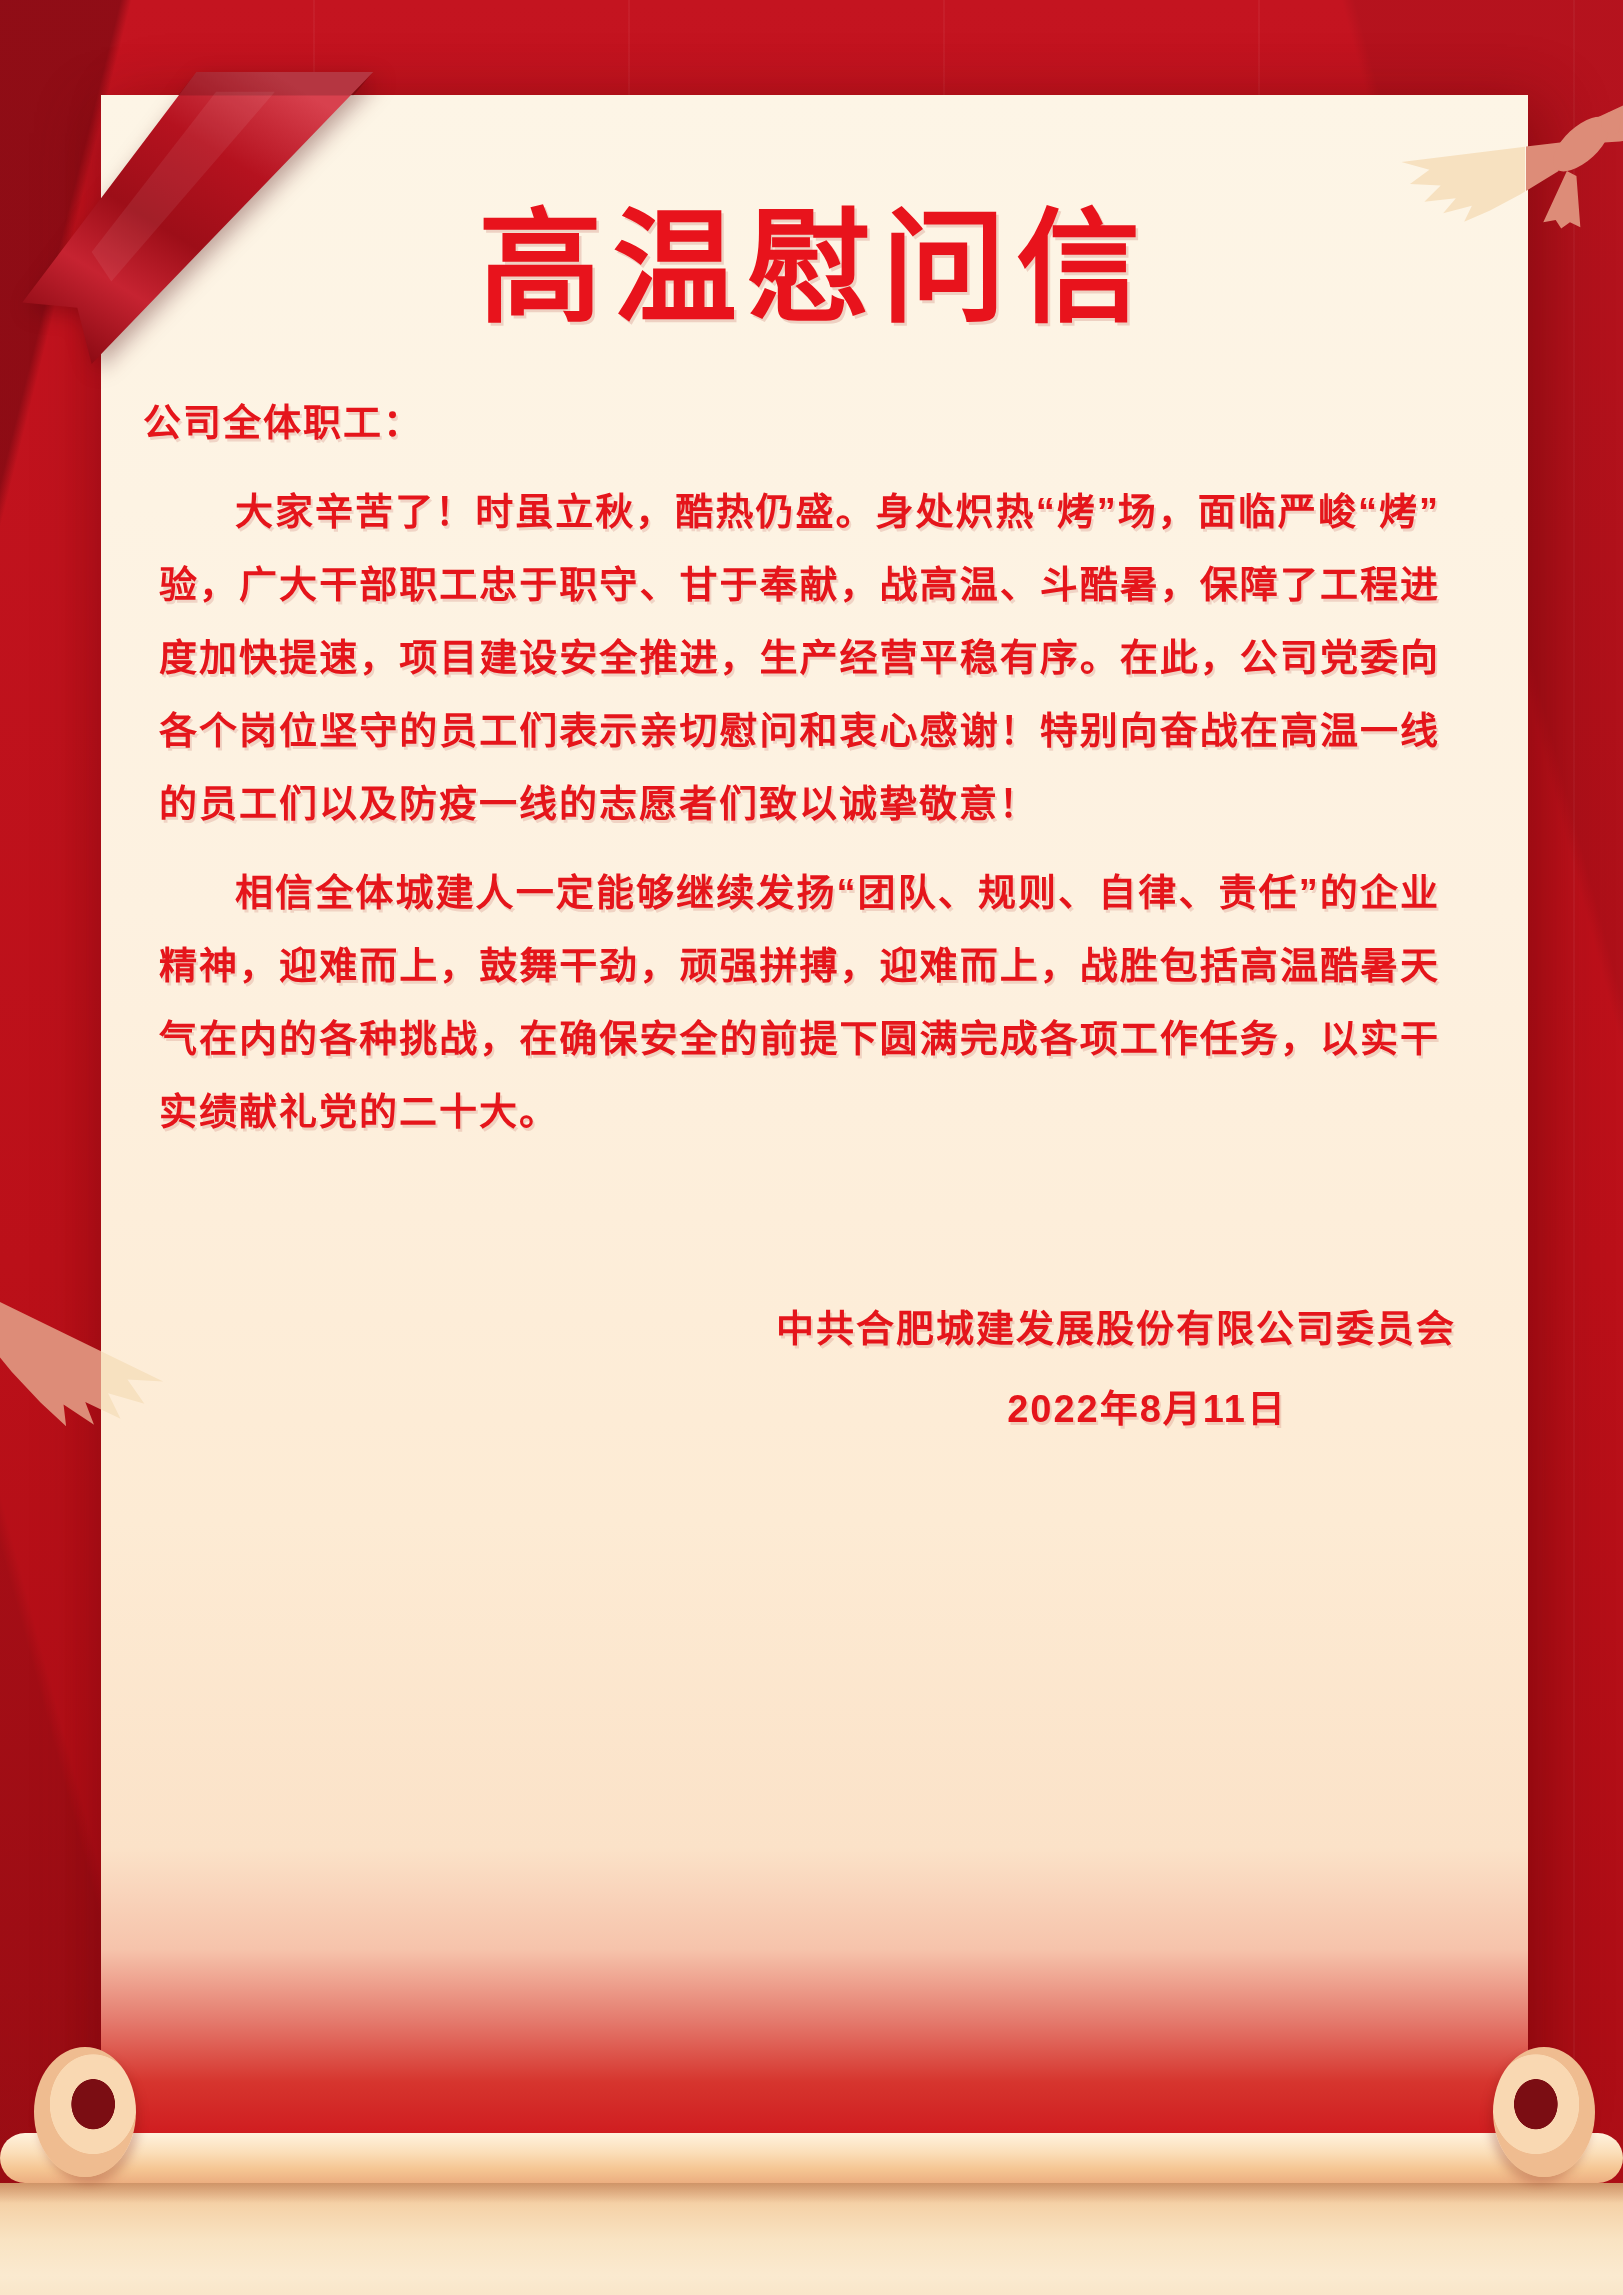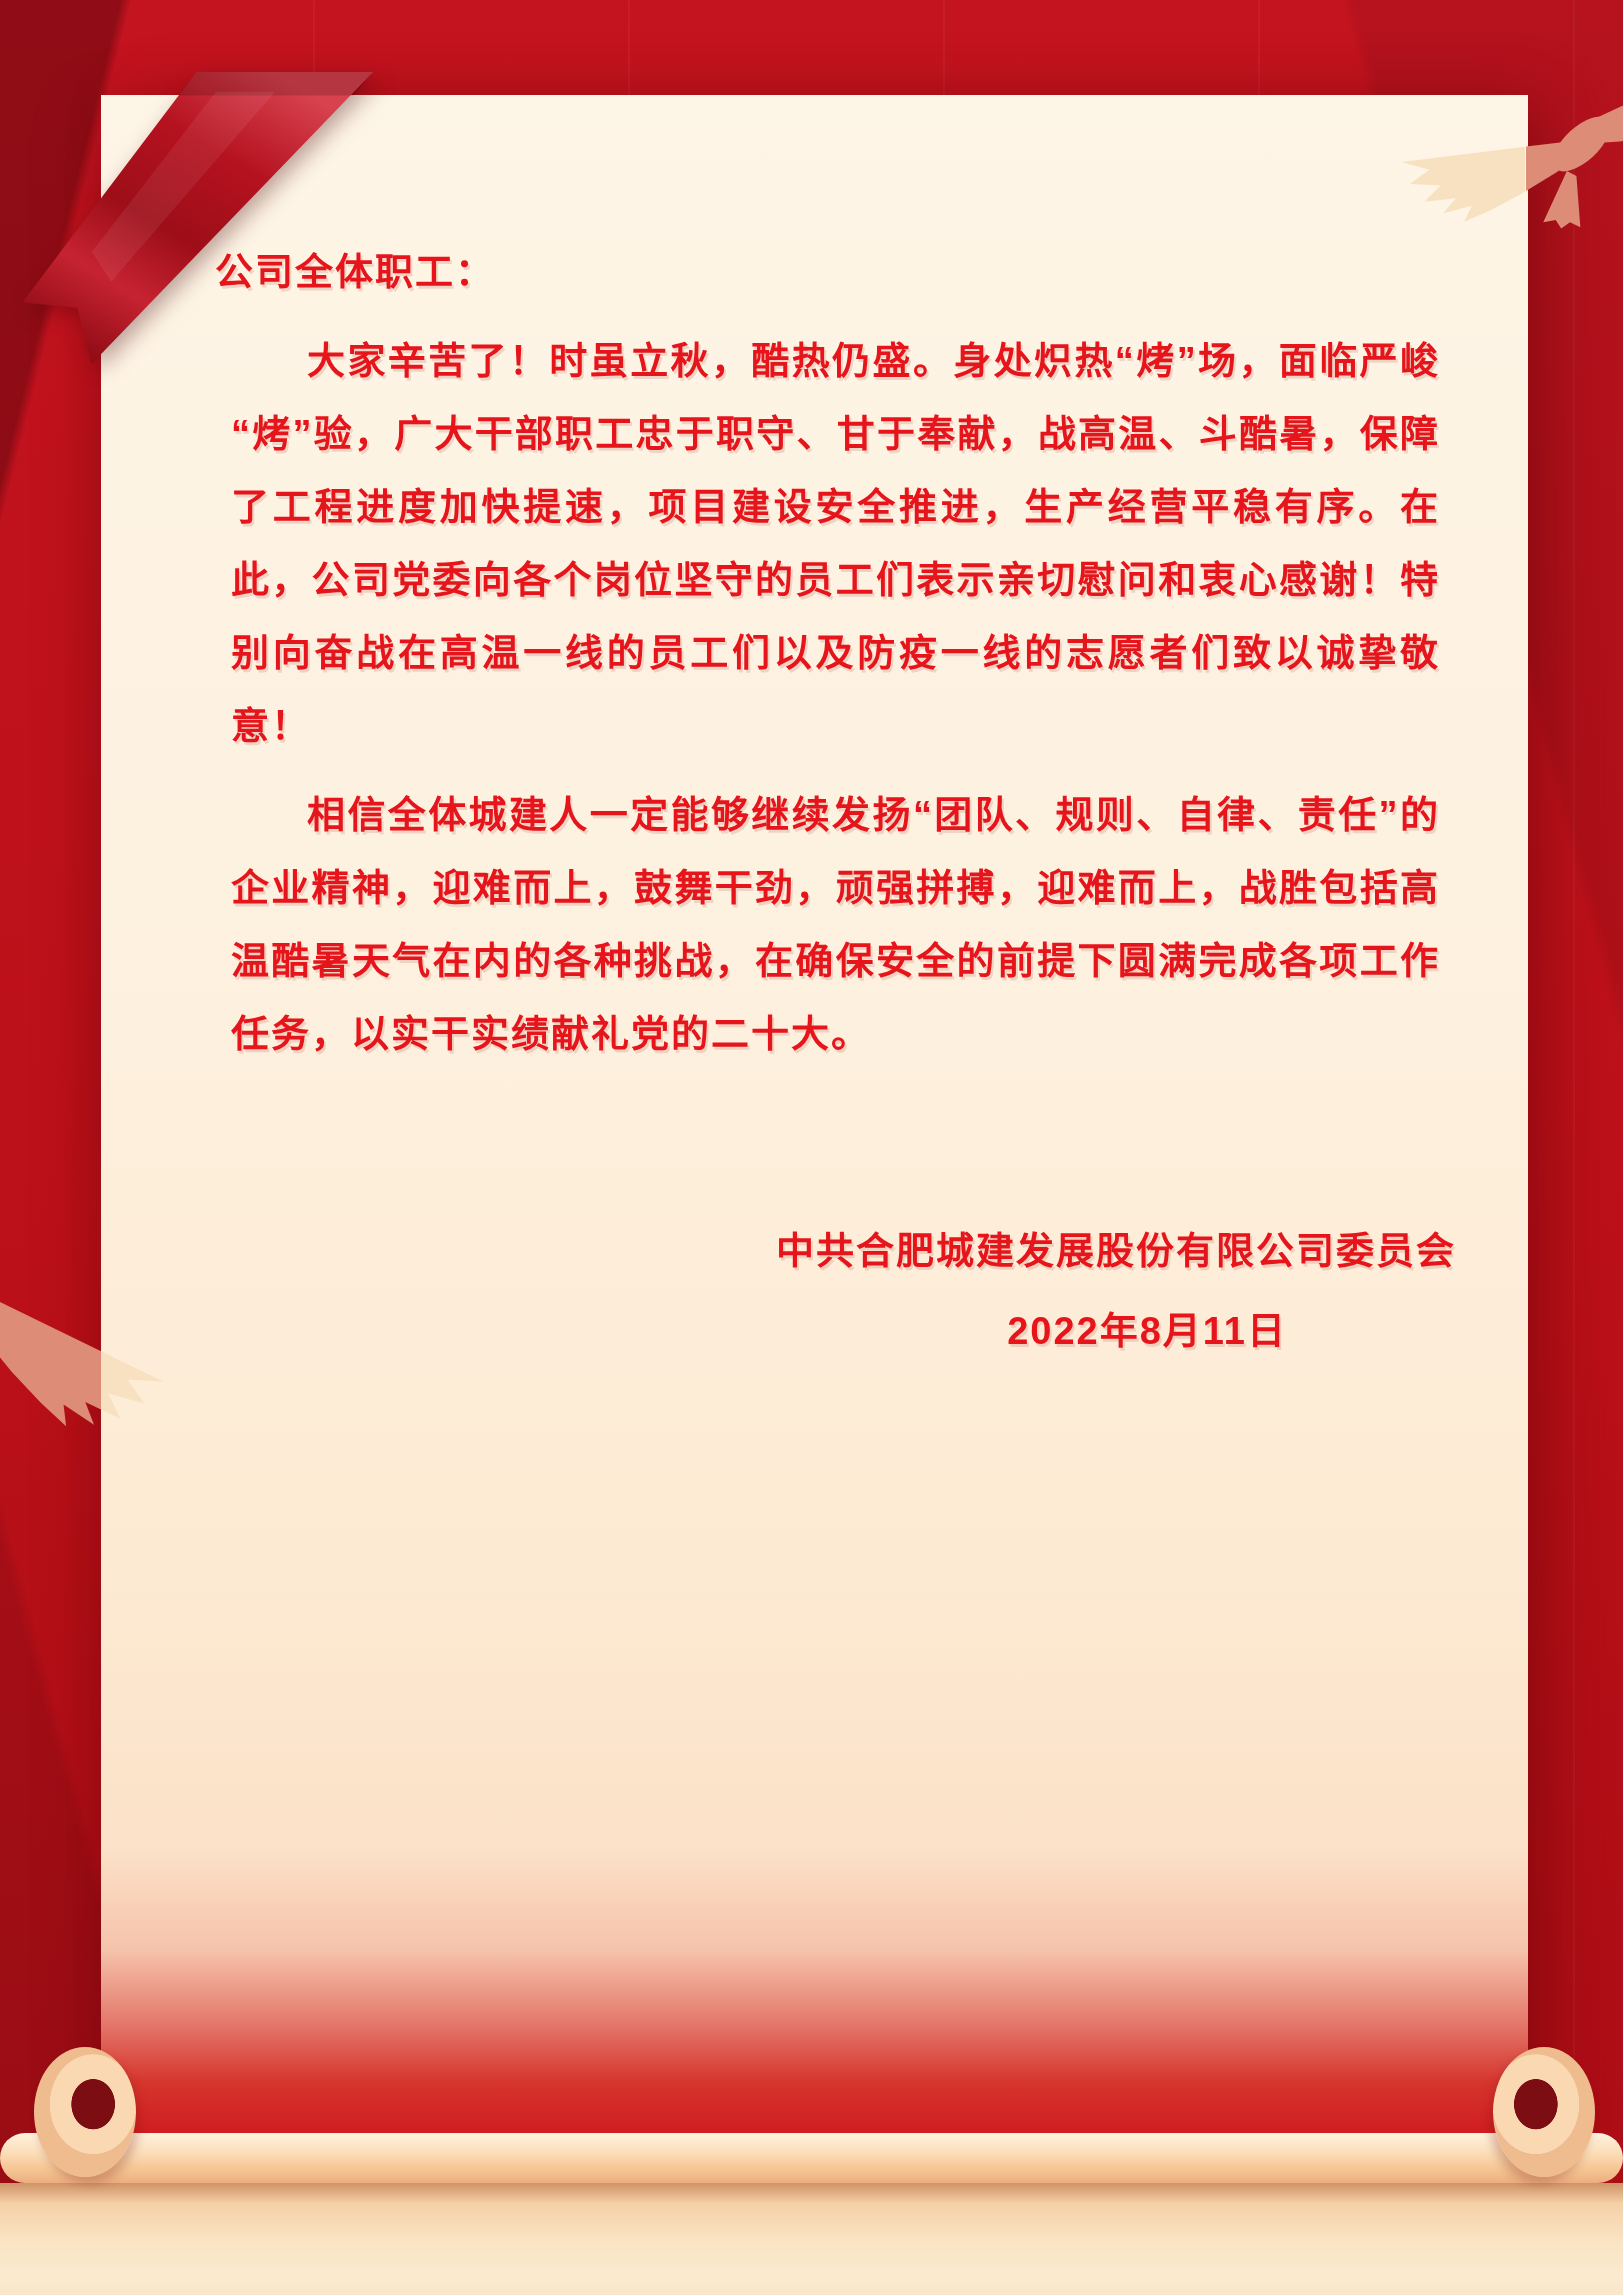--- a/index.html
+++ b/index.html
@@ -40,21 +40,21 @@
       #fdf5e6 0%, #fdf1e0 40%, #fdebd4 70%, #fbe2c8 86%,
       #f6c3ab 91%, #e47a6d 94.5%, #d6352e 97.5%, #d01d20 100%);
     box-shadow:0 16.4px 59px rgba(90,0,8,.40), 26px 0 59px rgba(90,0,8,.18);
   }
   .title{
     text-align:center;color:#e8131c;
     font-size:124px;line-height:151px;letter-spacing:10.5px;font-weight:900;
     text-shadow:2.6px 3.3px 0 rgba(160,30,20,.16);
   }
   .letter-body{
-    padding:43px 72px 0 114px;
+    padding:43px 72px 0 42px;
     color:#e5151b;font-size:38px;line-height:73px;letter-spacing:2px;
     text-align:justify;text-shadow:2px 2.6px 0 rgba(160,30,20,.14);
   }
   .salutation{white-space:nowrap;}
   .para{margin:16px;text-indent:2em;}
   .signoff{margin-top:144px;text-align:right;}
   .signature{white-space:nowrap;}
   .date{margin-top:6.5px;padding-right:169px;white-space:nowrap;}
   
   .ribbon{position:absolute;left:0;top:0;width:419px;height:432px;z-index:6;
@@ -112,20 +112,21 @@
         <ellipse cx="214" cy="152" rx="20" ry="42" transform="rotate(38 214 152)"></ellipse>
         <circle cx="246" cy="122" r="13"></circle>
         <path d="M255 114 L276 123 L255 131 Z"></path>
         <path d="M202 186 L184 250 L198 245 L206 254 L215 245 L228 249 L214 190 Z"></path>
       </svg>
     </div>
   </div>
 
   <div class="paper">
     <div class="title">
+      <div>高温慰问信</div>
     </div>
     <div class="letter-body">
       <div class="salutation">公司全体职工：</div>
       <div class="paras">
         <p class="para">大家辛苦了！时虽立秋，酷热仍盛。身处炽热“烤”场，面临严峻“烤”验，广大干部职工忠于职守、甘于奉献，战高温、斗酷暑，保障了工程进度加快提速，项目建设安全推进，生产经营平稳有序。在此，公司党委向各个岗位坚守的员工们表示亲切慰问和衷心感谢！特别向奋战在高温一线的员工们以及防疫一线的志愿者们致以诚挚敬意！</p>
           <p class="para">相信全体城建人一定能够继续发扬“团队、规则、自律、责任”的企业精神，迎难而上，鼓舞干劲，顽强拼搏，迎难而上，战胜包括高温酷暑天气在内的各种挑战，在确保安全的前提下圆满完成各项工作任务，以实干实绩献礼党的二十大。</p>
         </div>
       <div class="signoff">
         <div class="signature">中共合肥城建发展股份有限公司委员会</div>
         <div class="date">2022年8月11日</div>

